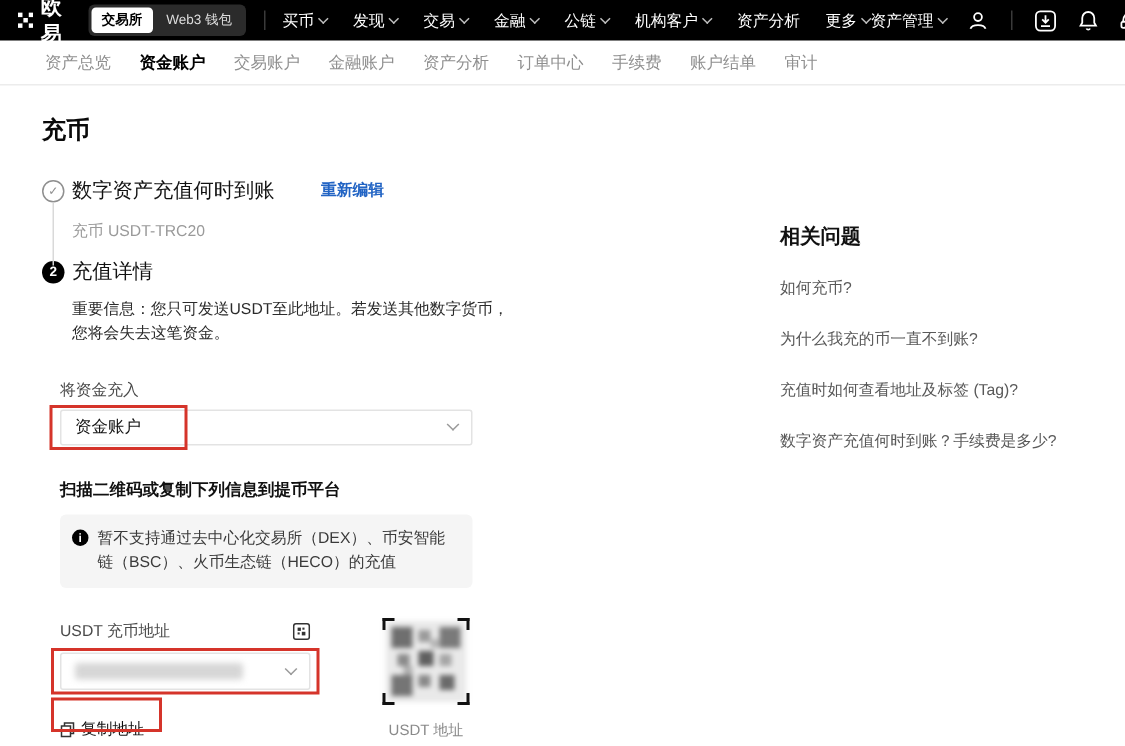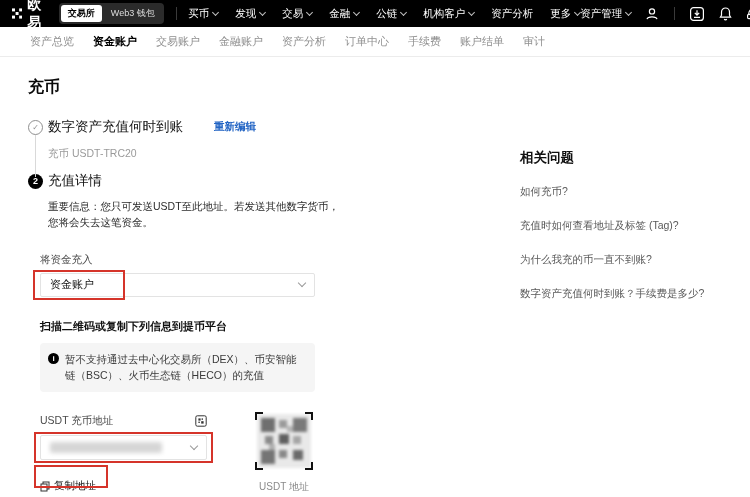--- a/index.html
+++ b/index.html
@@ -289,17 +289,17 @@
         </div>
         <div class="qr-caption">USDT 地址</div>
       </div>
     </div>
 
   </div>
 
   <aside class="related">
     <div class="related-title">相关问题</div>
     <div class="question">如何充币?</div>
+    <div class="question">为什么我充的币一直不到账?</div>
     <div class="question">充值时如何查看地址及标签 (Tag)?</div>
-    <div class="question">为什么我充的币一直不到账?</div>
     <div class="question">数字资产充值何时到账？手续费是多少?</div>
   </aside>
 </main>
 
 </body></html>

